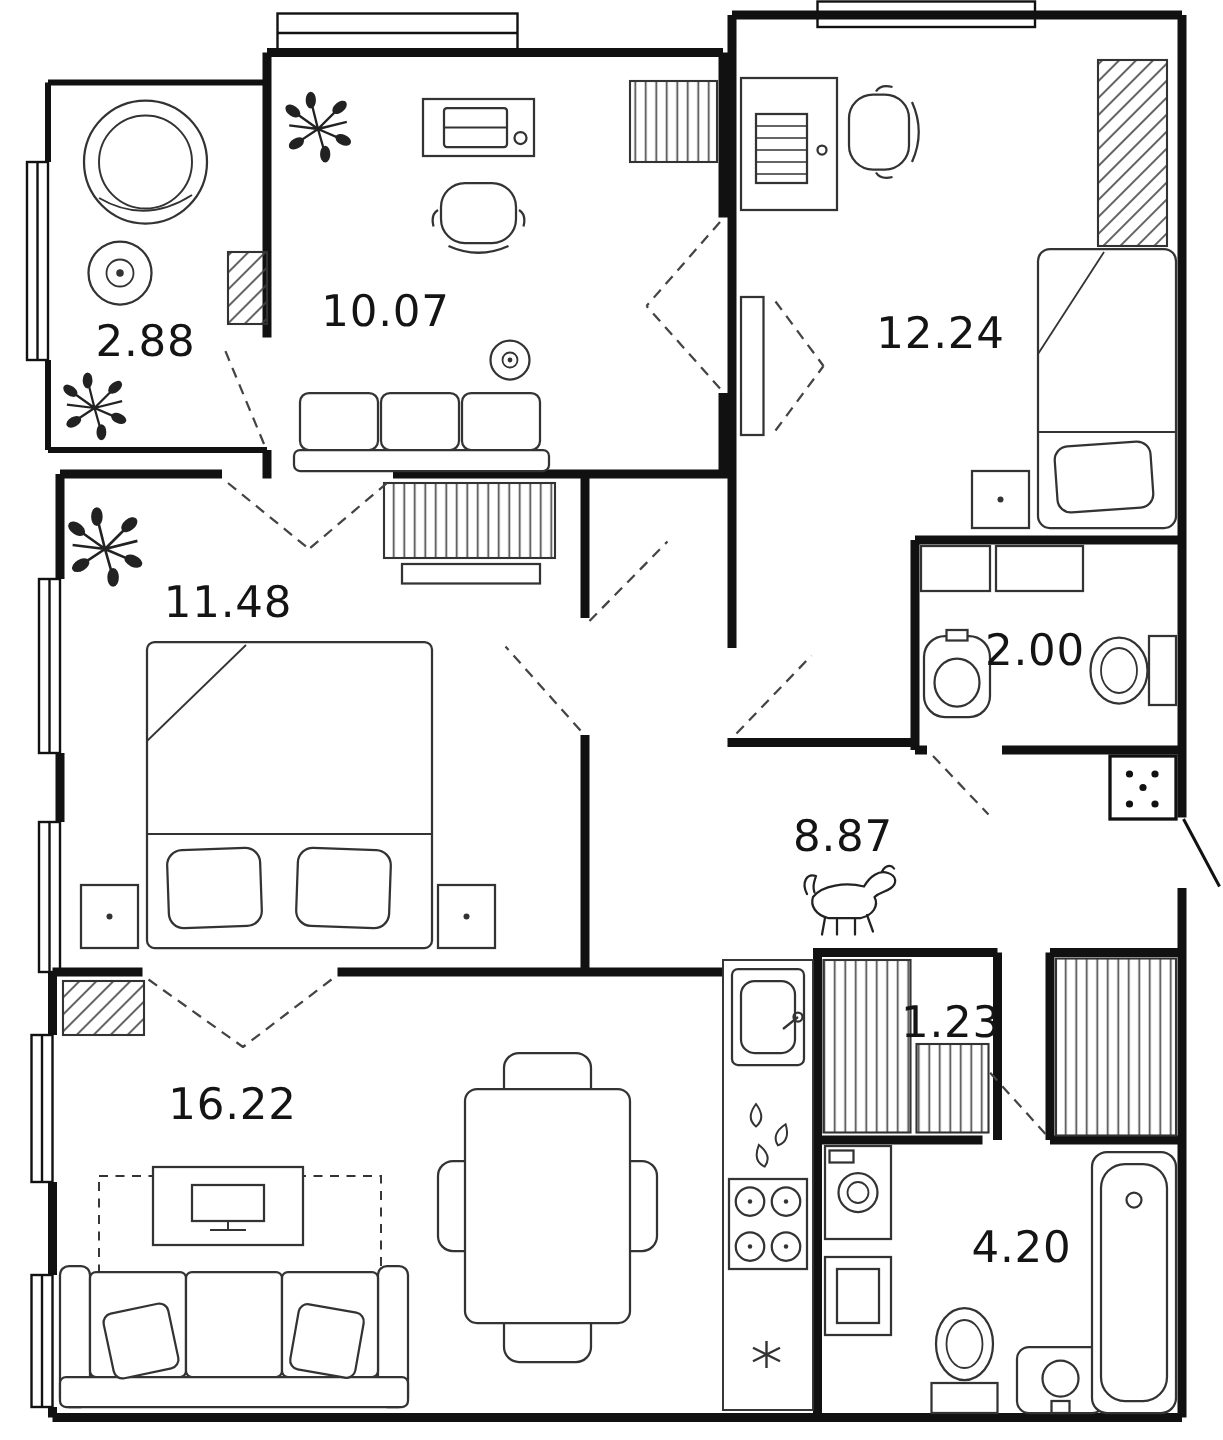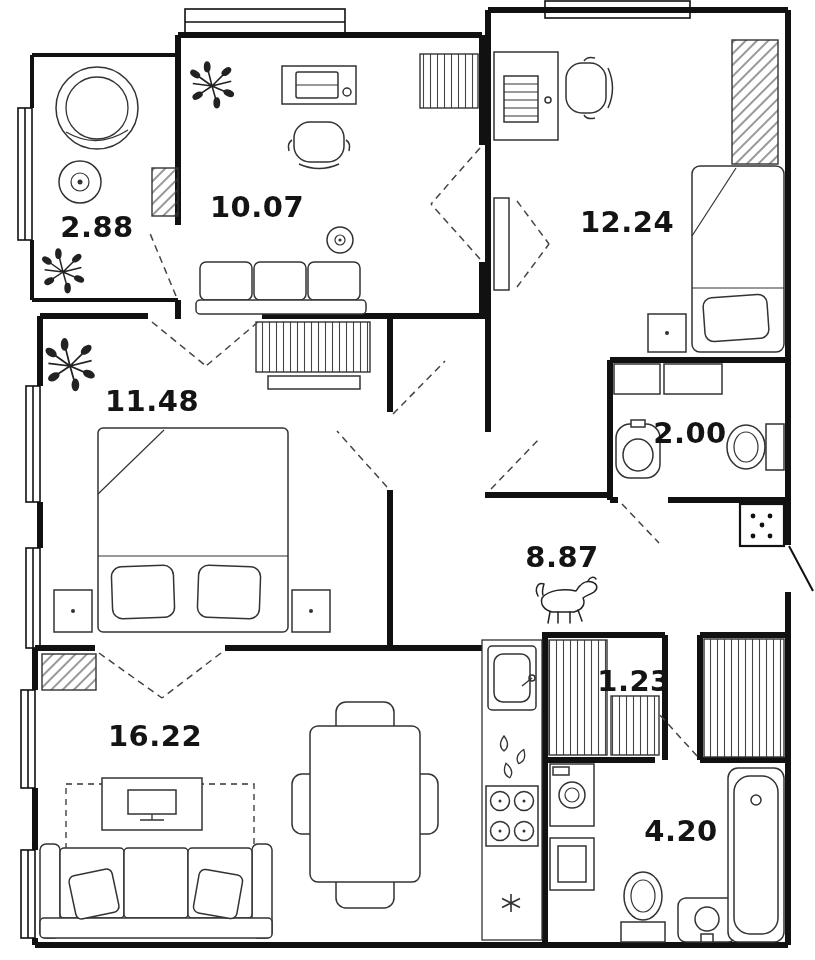--- a/index.html
+++ b/index.html
@@ -1,17 +1,17 @@
 <!DOCTYPE html>
 <html><head>
 <meta charset="utf-8">
 <style>
   html,body{margin:0;padding:0;background:#ffffff;}
   body{display:flex;justify-content:center;font-family:"DejaVu Sans",sans-serif;}
-  .canvas{width:815px;height:960px;position:relative;background:#fff;overflow:hidden;font-weight:bold;}
+  .canvas{width:815px;height:960px;position:relative;background:#fff;overflow:hidden;}
   svg{display:block;}
   .room-label text{
     font-family:"DejaVu Sans",sans-serif;
     font-size:29px;
     fill:#141414;
     text-anchor:middle;
     letter-spacing:0.5px;
   }
 </style>
 </head>

